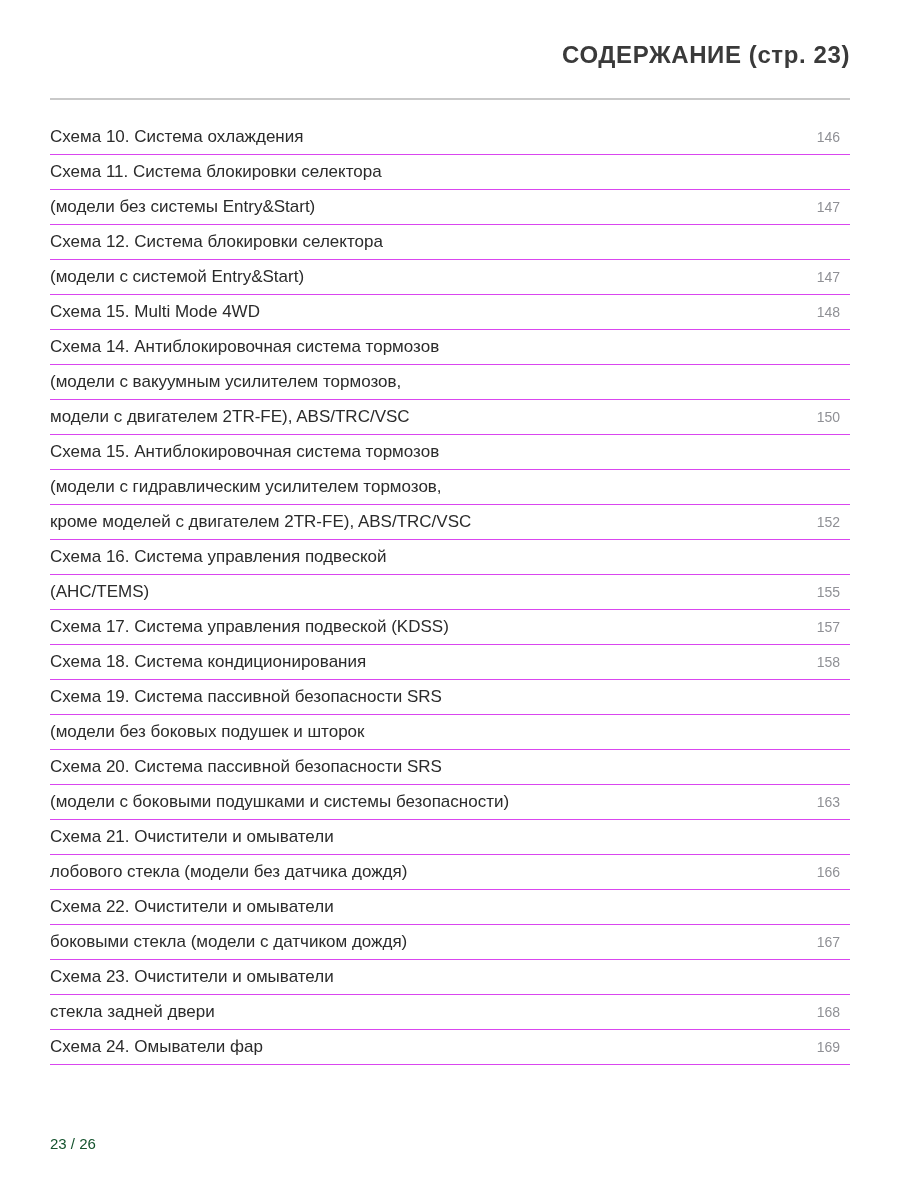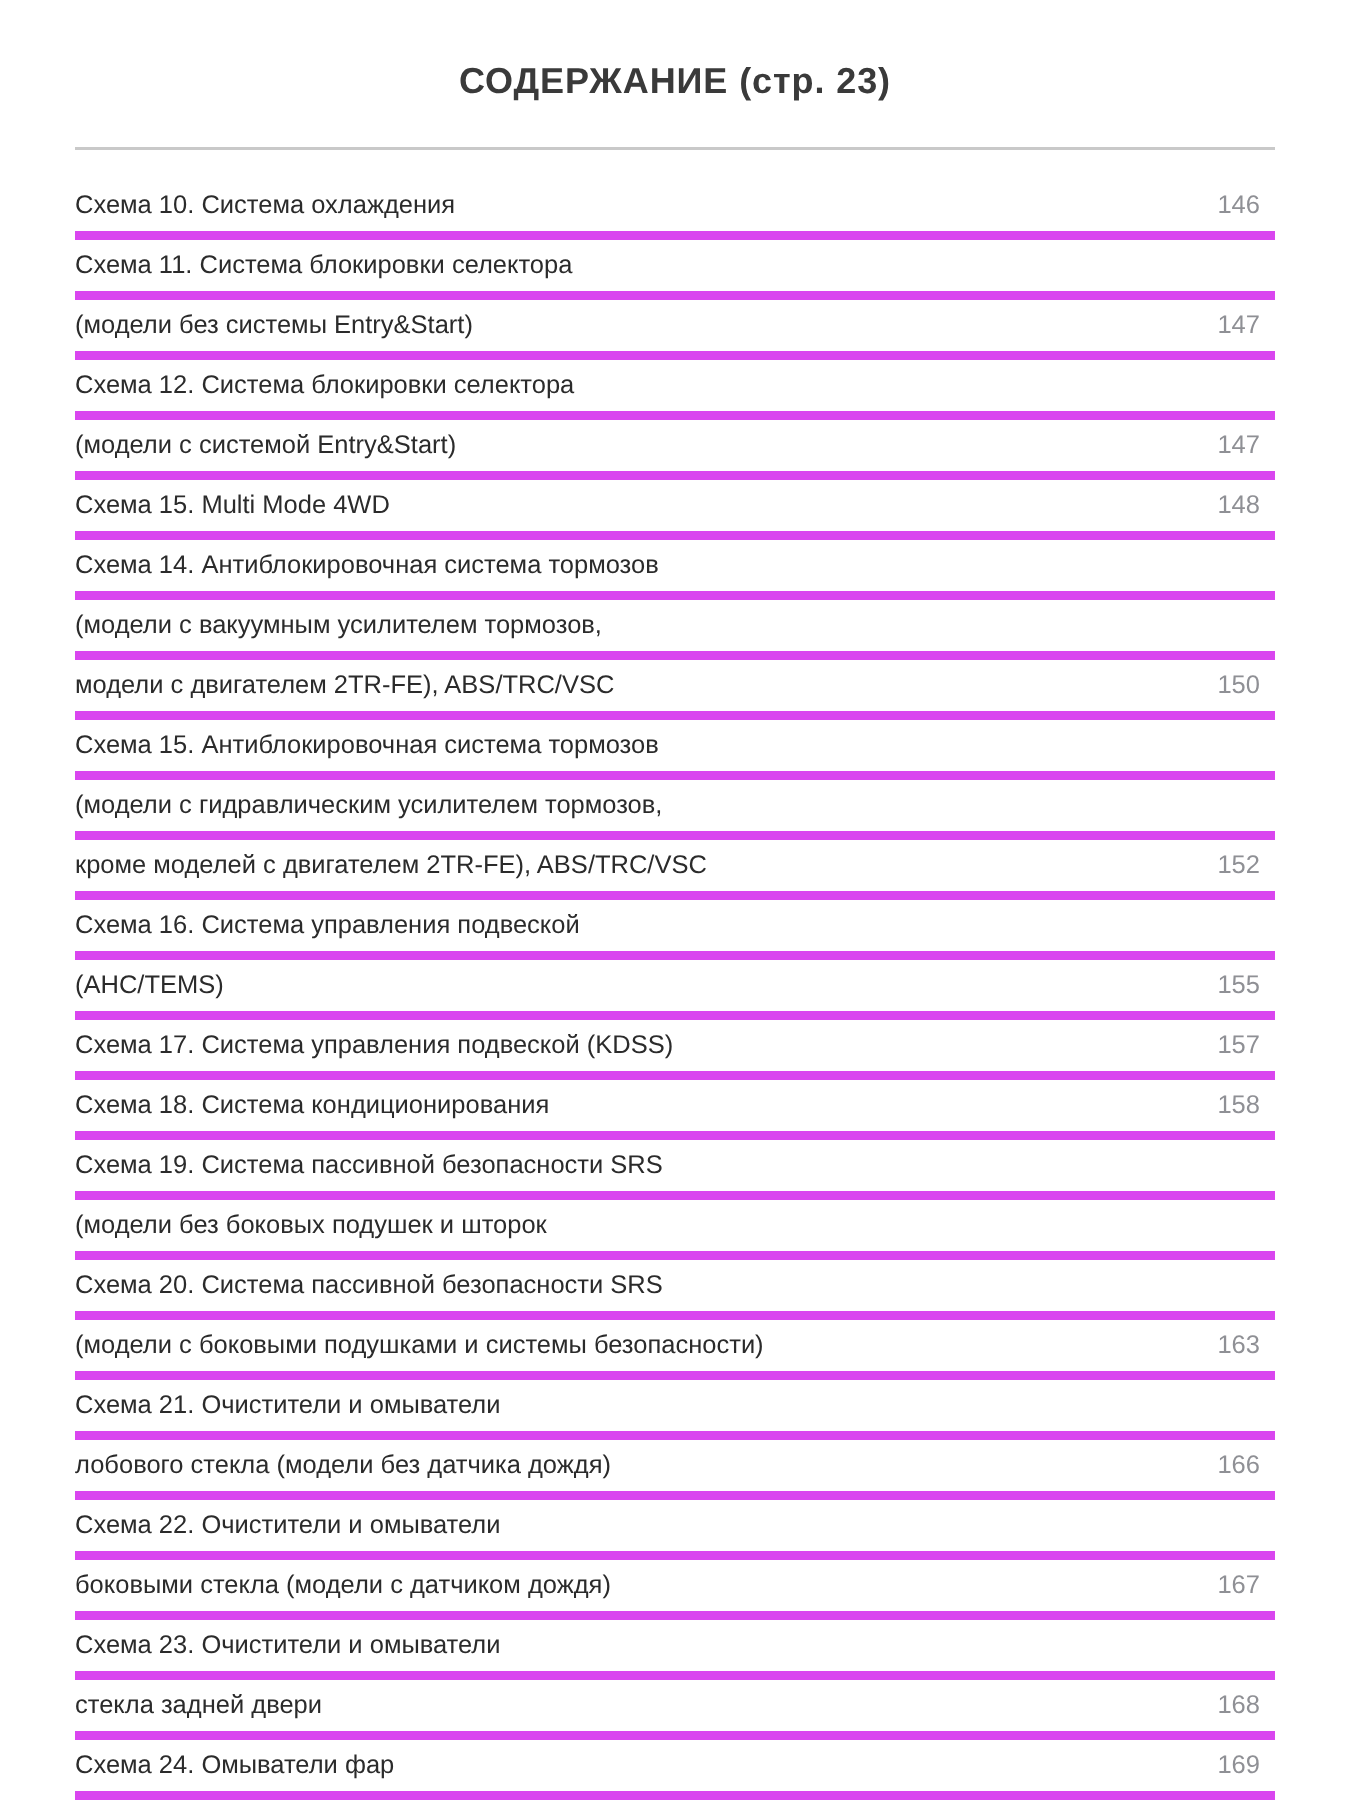--- a/index.html
+++ b/index.html
@@ -14,51 +14,51 @@
     position: relative;
     overflow: hidden;
   }
   .page {
     padding: 0 50px;
     box-sizing: border-box;
   }
   .title {
     margin: 0;
     padding-top: 40px;
-    text-align: center;
+    text-align: right;
     font-size: 24px;
     line-height: 30px;
     font-weight: 700;
     letter-spacing: 0.6px;
     color: #3a3a3a;
   }
   .header-divider {
     height: 0;
     border: none;
     border-top: 2px solid #c9c9c9;
     margin: 28px 0 0 0;
   }
   .toc-list {
     margin-top: 20px;
   }
   .toc-row {
     height: 34px;
     display: flex;
     justify-content: space-between;
     align-items: center;
-    border-bottom: 6px solid #d946ef;
+    border-bottom: 1px solid #d946ef;
     cursor: default;
   }
   .toc-row-text {
     font-size: 17px;
     color: #2b2b2b;
     white-space: nowrap;
   }
   .toc-row-page {
-    font-size: 17px;
+    font-size: 14px;
     color: #8f9095;
     padding-right: 10px;
     white-space: nowrap;
   }
   .footer {
     margin-top: 70px;
     text-align: left;
     font-size: 15px;
     color: #14532d;
   }

